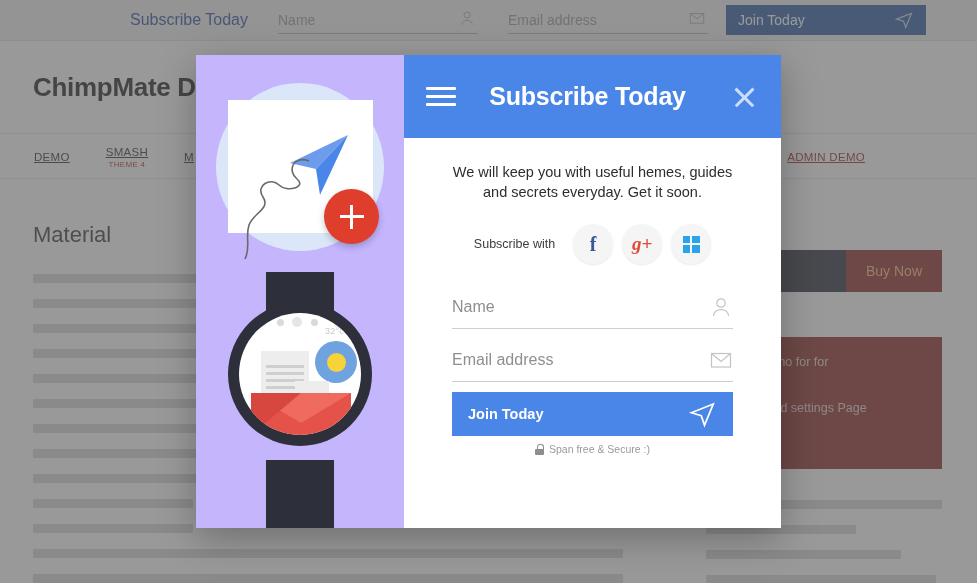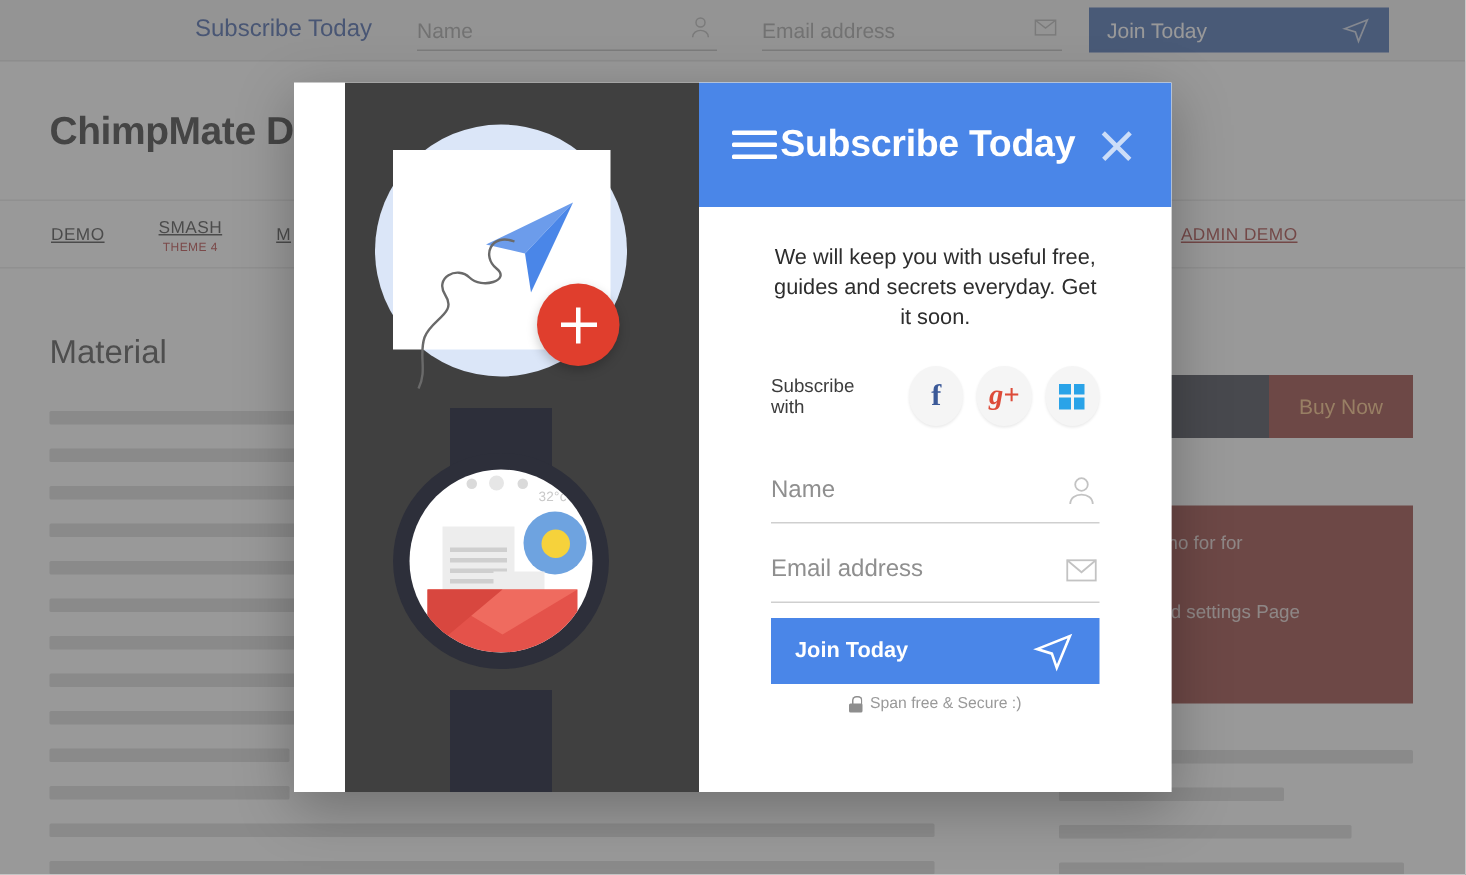--- a/index.html
+++ b/index.html
@@ -75,21 +75,21 @@
   
   .dim{position:absolute;inset:0;background:rgba(90,90,90,.62);}
 
   
   .modal{
     position:absolute;left:196px;top:55px;width:585px;height:473px;
     display:flex;overflow:hidden;background:#fff;
     box-shadow:0 10px 36px rgba(0,0,0,.28);
   }
   
-  .illus{width:236px;background:#404040;position:relative;overflow:hidden;margin-left:34px;}
+  .illus{width:208px;background:#c4b5fd;position:relative;overflow:hidden;}
   .circle-bg{
     position:absolute;left:20px;top:28px;width:168px;height:168px;border-radius:50%;
     background:#dbe6f8;
   }
   .card-white{
     position:absolute;left:32px;top:45px;width:145px;height:133px;background:#fff;
   }
   .plane{position:absolute;left:84px;top:78px;width:72px;height:70px;}
   .string{position:absolute;left:35px;top:100px;width:80px;height:110px;}
   .fab{
@@ -344,21 +344,21 @@
         <div class="hamburger">
           <span></span>
             <span></span>
             <span></span>
         </div>
         <div class="modal-title">Subscribe Today</div>
         <div class="close-x"></div>
       </div>
 
       <div class="body">
-        <p class="lede">We will keep you with useful free, guides and secrets everyday. Get it soon.</p>
+        <p class="lede">We will keep you with useful hemes, guides and secrets everyday. Get it soon.</p>
 
         <div class="social-row">
           <span class="social-label">Subscribe with</span>
           <div class="sbtn">
             <span class="fb">f</span>
           </div>
           <div class="sbtn">
             <span class="gp">g+</span>
           </div>
           <div class="sbtn">

